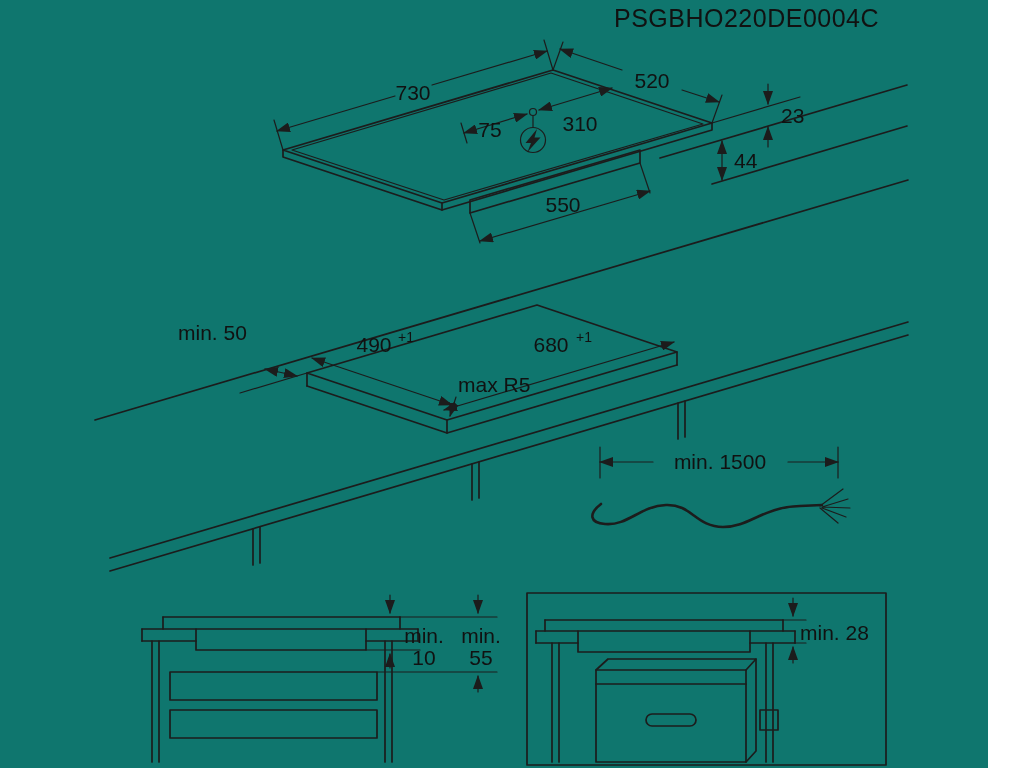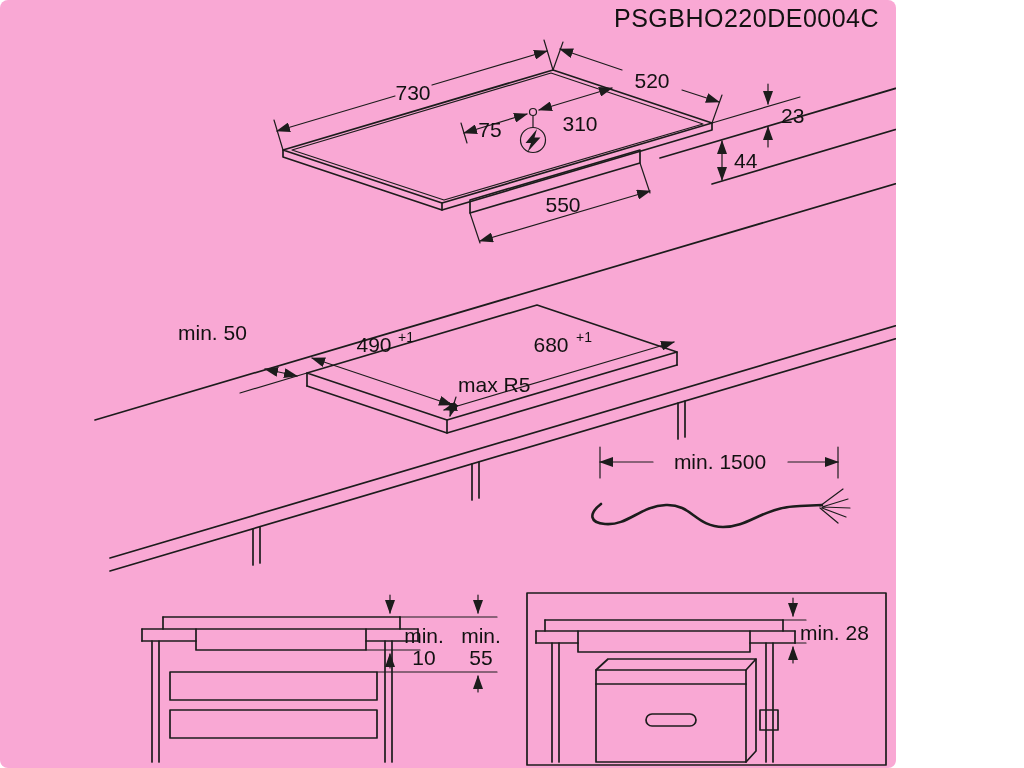--- a/index.html
+++ b/index.html
@@ -1,16 +1,16 @@
 <!DOCTYPE html>
 <html><head>
 <meta charset="utf-8">
 <style>
   html,body{margin:0;padding:0;background:#fff;}
-  .page{position:relative;width:896px;height:768px;background:#f9a8d4;overflow:hidden;font-family:"Liberation Sans",sans-serif;border-radius:8px;}
+  .page{position:relative;width:988px;height:768px;background:#0f766e;overflow:hidden;font-family:"Liberation Sans",sans-serif;}
   .ln{fill:none;stroke:#1c1c1c;stroke-width:1.7;stroke-linejoin:round;stroke-linecap:round;}
   .th{stroke-width:1.2;}
   .dim{fill:none;stroke:#1c1c1c;stroke-width:1.2;stroke-linecap:round;}
   .cable{fill:none;stroke:#1c1c1c;stroke-width:2.6;stroke-linecap:round;}
   .txt{font-family:"Liberation Sans",sans-serif;font-size:21px;fill:#111;}
   .sup{font-size:14px;}
   .big{font-size:25px;letter-spacing:0.5px;}
 </style>
 </head>
 <body>

